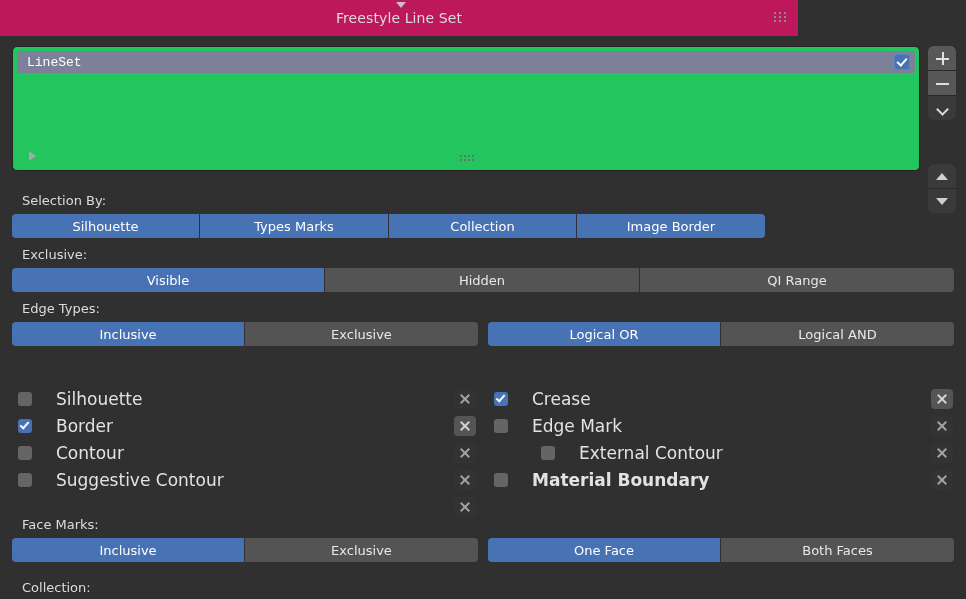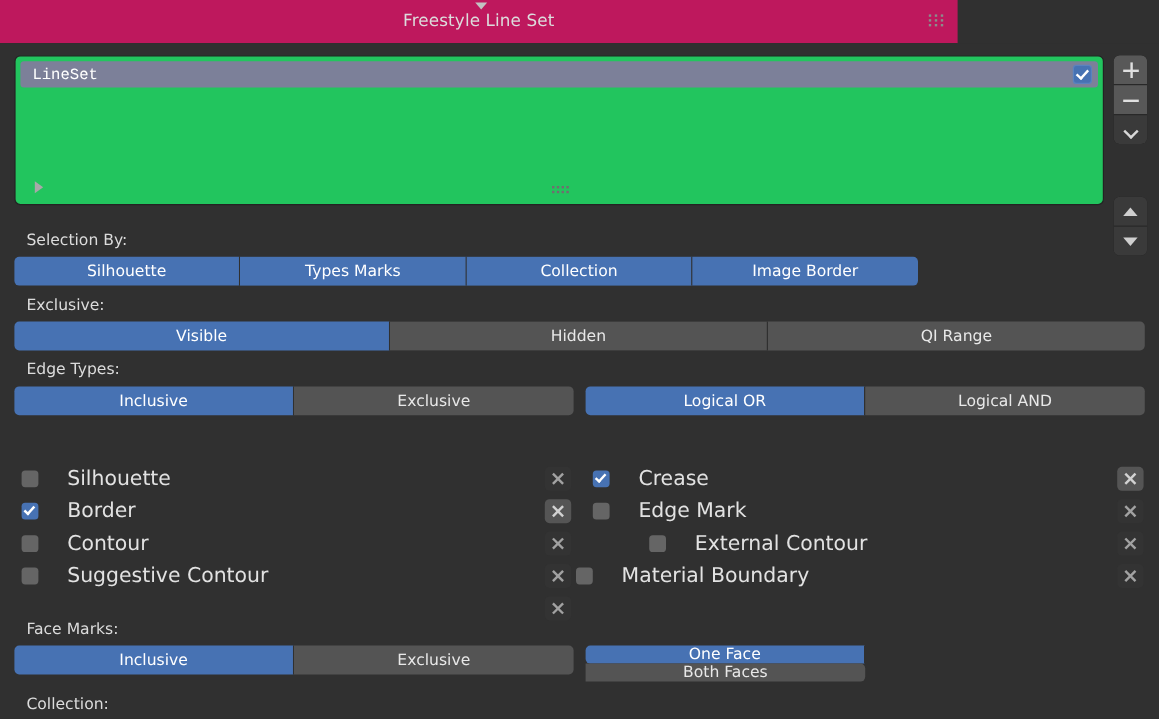--- a/index.html
+++ b/index.html
@@ -396,31 +396,31 @@
     <span class="cblabel">Edge Mark</span>
   </div>
   <div class="xbtn" style="left:931px; top:380px;"></div>
 
   <div class="cbrow" style="left:494px; top:406px; width:430px;padding-left:47px;">
     <span class="cbox"></span>
     <span class="cblabel">External Contour</span>
   </div>
   <div class="xbtn" style="left:931px; top:407px;"></div>
 
-  <div class="cbrow" style="left:480px; top:433px; width:430px;">
+  <div class="cbrow" style="left:494px; top:433px; width:430px;font-weight:bold;">
     <span class="cbox"></span>
     <span class="cblabel">Material Boundary</span>
   </div>
   <div class="xbtn" style="left:931px; top:434px;"></div>
 
   <div class="sec-label" style="top:481px;">Face Marks:</div>
   <div class="seg-row" style="left:12px; top:502px; width:466px;">
     <div class="seg on" style="width:233px;">Inclusive</div>
     <div class="seg" style="width:233px;">Exclusive</div>
   </div>
-  <div class="seg-row" style="left:488px; top:502px; width:466px;flex-direction:column;">
+  <div class="seg-row" style="left:488px; top:502px; width:466px;">
     <div class="seg on" style="width:233px;">One Face</div>
     <div class="seg" style="width:233px;">Both Faces</div>
   </div>
 
   <div class="sec-label" style="top:508px; top:544px;">Collection:</div>
 
 </div>
 
 </body></html>

